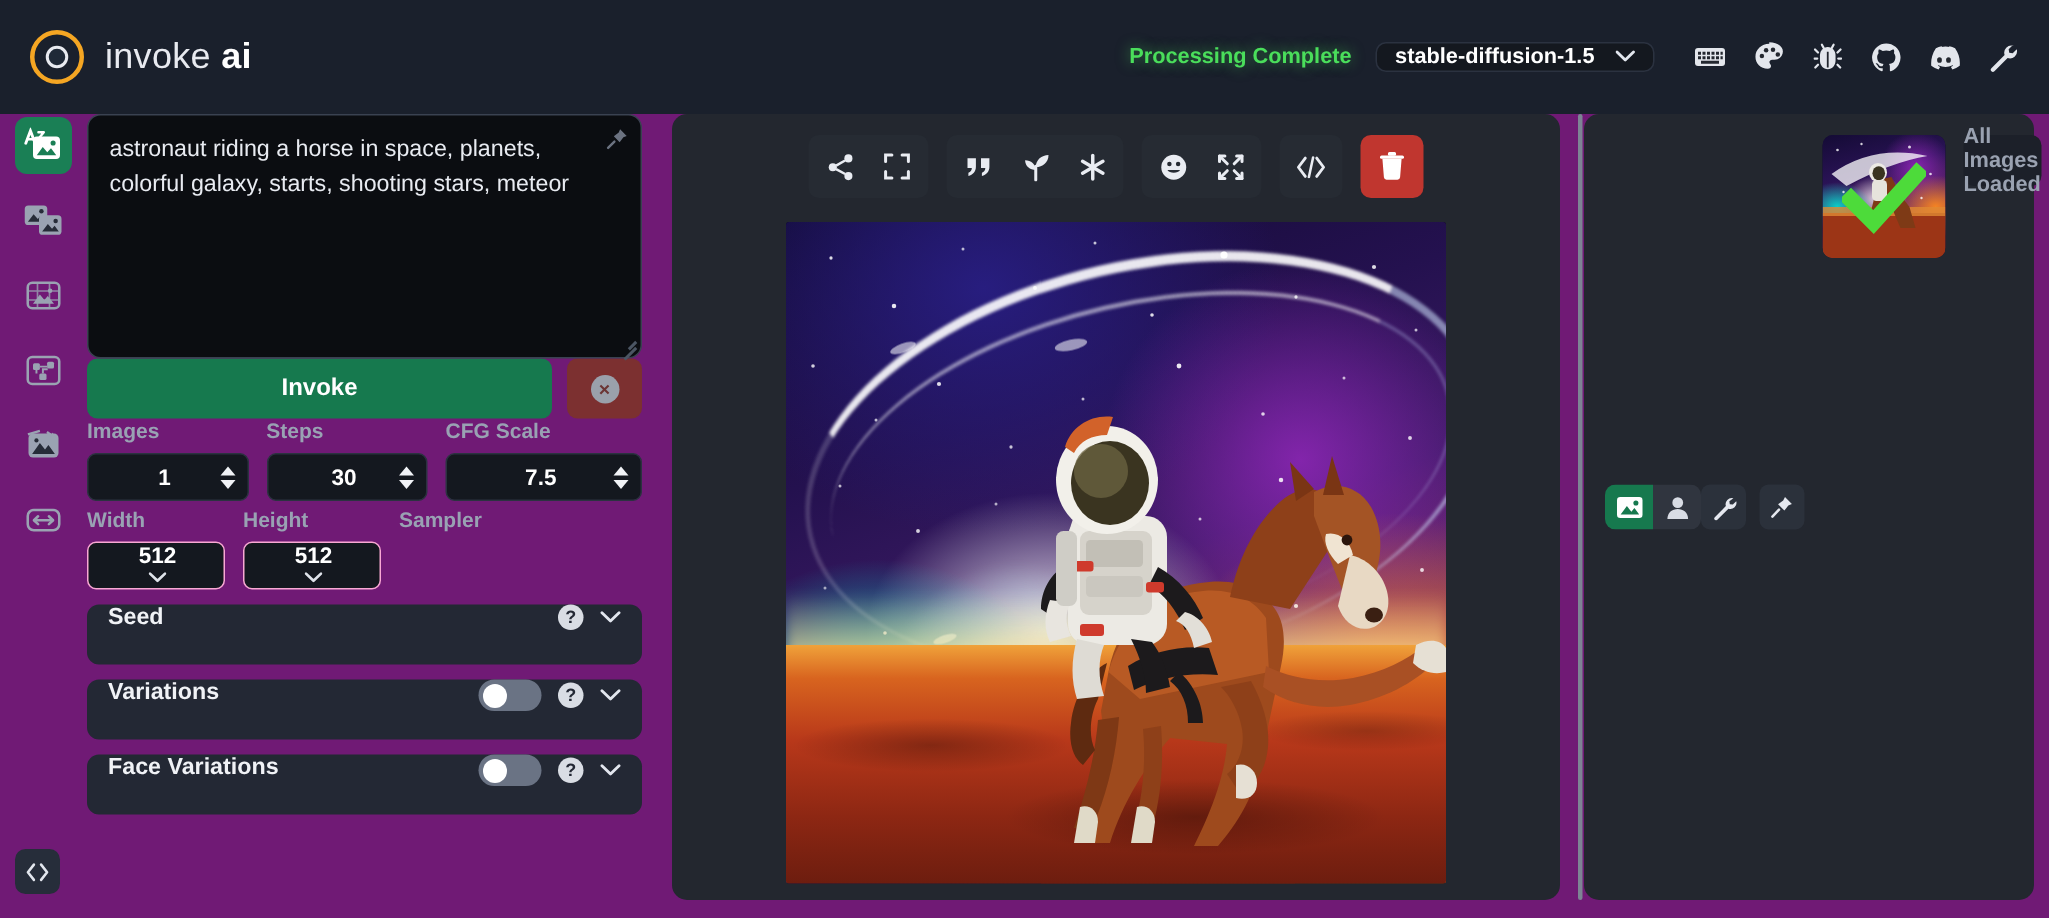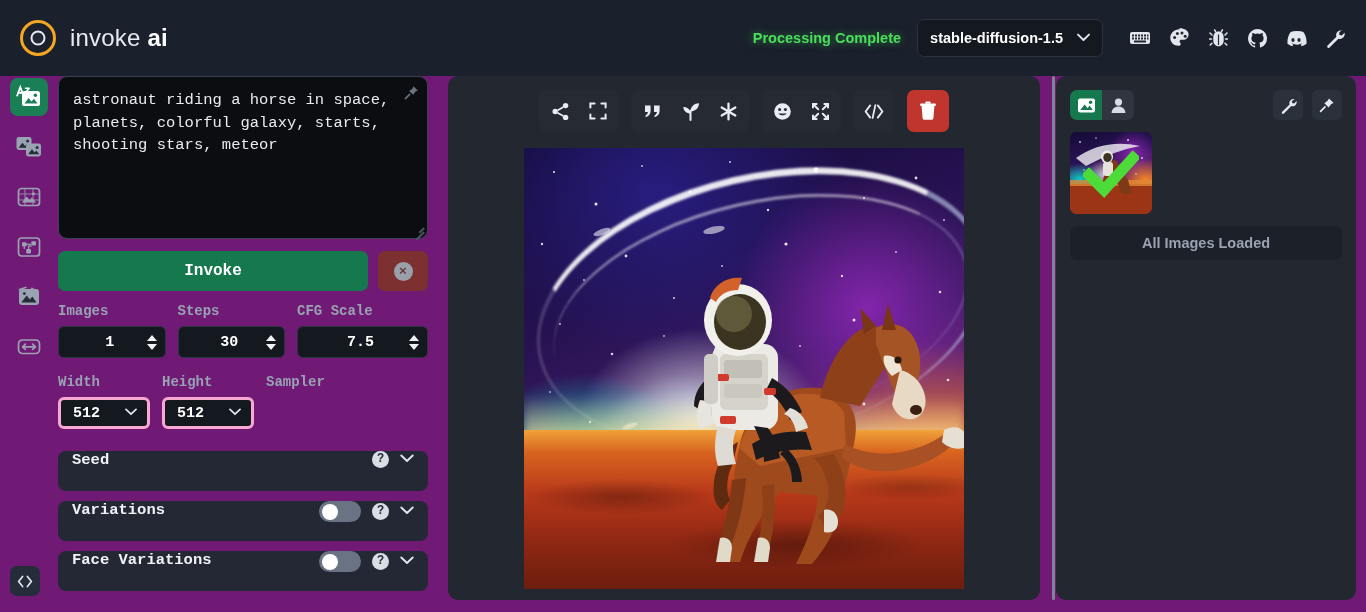--- a/index.html
+++ b/index.html
@@ -33,21 +33,21 @@
   .logo-text b { font-weight: 700; color: #fff; }
 
   .header-right { margin-left: auto; display: flex; align-items: center; gap: 16px; }
   .status-text {
     font-size: 14.5px; font-weight: 700; color: #4ade5b;
     text-shadow: 0 0 9px rgba(74,222,91,.55);
     white-space: nowrap;
   }
   .model-select {
     background: #14181f; border: 1px solid #2b3240; border-radius: 7px;
-    height: 38px; padding: 0 12px;
+    height: 20px; padding: 0 12px;
     display: flex; align-items: center; gap: 14px;
     color: #fff; font-size: 14.5px; font-weight: 700; cursor: pointer;
   }
   .model-select .chev { color: #e2e6ee; font-size: 12px; }
   .hdr-icons { display: flex; align-items: center; gap: 9px; margin-left: 6px; }
   .hdr-icon {
     width: 30px; height: 30px; display: flex; align-items: center; justify-content: center;
     color: #e3e6ec; cursor: pointer; border-radius: 5px; background: transparent;
   }
   .hdr-icon svg { display: block; }
@@ -70,22 +70,22 @@
   .rail-bottom { position: absolute; bottom: 4px; left: 10px; }
   .rail-bottom .code-btn {
     width: 30px; height: 30px; border-radius: 7px; background: #262d3a;
     display: flex; align-items: center; justify-content: center;
     color: #e2e6ee; font-size: 13px; font-weight: 700; cursor: pointer;
   }
 
   
   .options {
     width: 376px; flex: 0 0 376px;
-    display: flex; flex-direction: column; gap: 12px;
-    padding-right: 6px; overflow: hidden; font-family: Liberation Mono, monospace;
+    display: flex; flex-direction: column; 
+    padding-right: 6px; overflow: hidden;
   }
   .prompt-box {
     position: relative;
     background: #0b0d11; border: 1px solid #3a4251; border-radius: 9px;
     height: 163px; padding: 12px 34px 10px 14px;
   }
   .prompt-text {
     color: #e8ebf1; font-size: 15.5px; line-height: 22.5px;
     white-space: pre-wrap; word-break: break-word;
     outline: none;
@@ -125,23 +125,23 @@
     padding-left: 14px;
   }
   .spin { display: flex; flex-direction: column; gap: 3px; cursor: pointer; }
   .spin .up, .spin .dn {
     width: 0; height: 0; border-left: 5.5px solid transparent; border-right: 5.5px solid transparent;
   }
   .spin .up { border-bottom: 6px solid #f1f3f7; }
   .spin .dn { border-top: 6px solid #f1f3f7; }
 
   .sel-input {
-    background: #14181f; border: 3px solid #f9a8d4; border-radius: 6px;
+    background: #14181f; border: 1px solid #f9a8d4; border-radius: 6px;
     height: 32px; display: flex; align-items: center; justify-content: space-between;
-    padding: 0 10px 0 12px; color: #fff; font-size: 15px; font-weight: 700; cursor: pointer;
+    padding: 0 10px 0 12px; color: #fff; font-size: 15px; font-weight: 700; cursor: pointer; flex-direction: column;
   }
   .sel-input .chev { color: #dfe3ea; font-size: 11px; }
 
   .accordion { display: flex; flex-direction: column; gap: 10px; margin-top: 10px; }
   .acc-item {
     background: #232834; border-radius: 8px; height: 40px;
     display: flex; align-items: flex-start; padding: 0 14px; cursor: pointer;
   }
   .acc-title { font-size: 15.5px; font-weight: 700; color: #f0f2f6; }
   .acc-right { margin-left: auto; display: flex; align-items: center; gap: 11px; }
@@ -232,21 +232,21 @@
 
   
   .gallery-divider {
     width: 6px; flex: 0 0 6px; margin-left: 10px;
     display: flex; align-items: center; justify-content: center; cursor: col-resize;
   }
   .gallery-divider .grip { width: 3px; height: 100%; background: #7d8494; border-radius: 2px; }
   .gallery {
     width: 300px; flex: 0 0 300px; margin-right: 10px;
     background: #23272f; border-radius: 10px;
-    padding: 14px; display: flex; flex-direction: column; gap: 12px;
+    padding: 14px; display: flex; flex-direction: row; gap: 12px;
   }
   .gal-head { display: flex; align-items: center; }
   .seg { display: flex; border-radius: 7px; overflow: hidden; }
   .seg-btn {
     width: 32px; height: 30px; display: flex; align-items: center; justify-content: center;
     background: #30353f; color: #d8dce4; cursor: pointer;
   }
   .seg-btn.active { background: #16794e; color: #fff; }
   .gal-head-right { margin-left: auto; display: flex; gap: 9px; }
   .gal-ico-btn {

